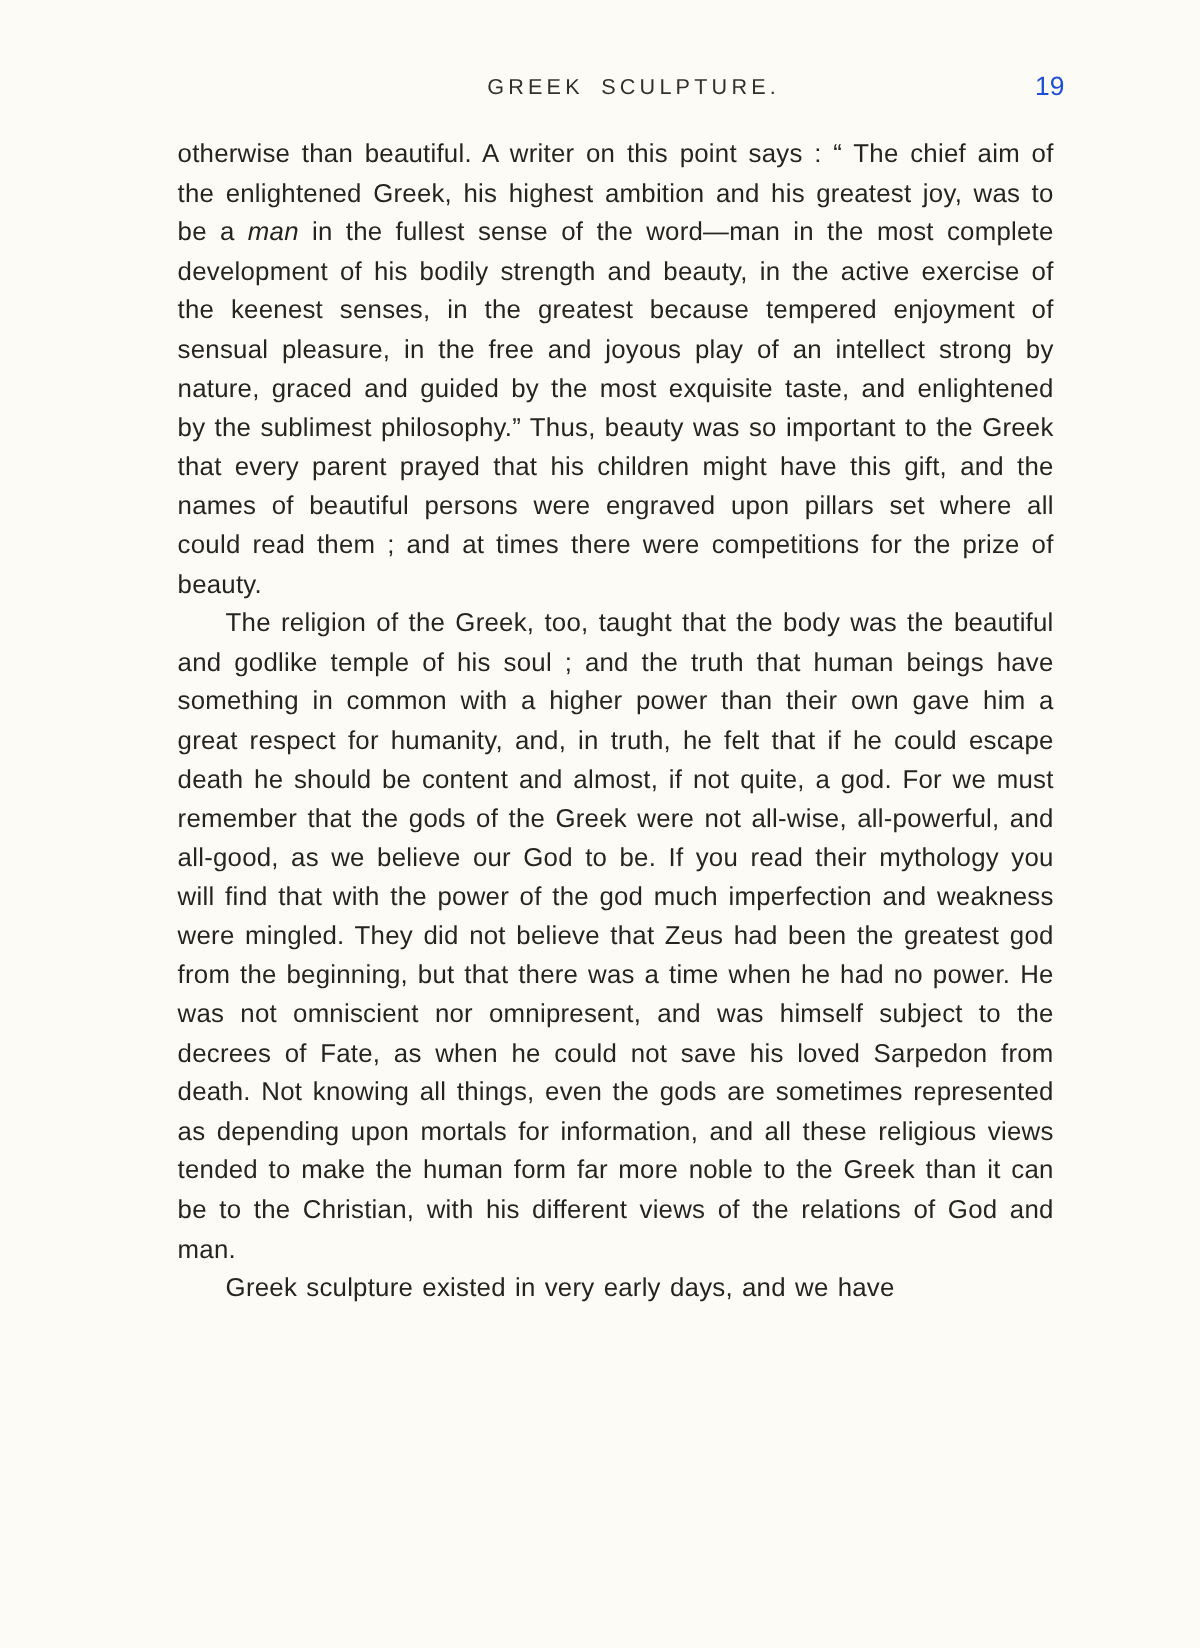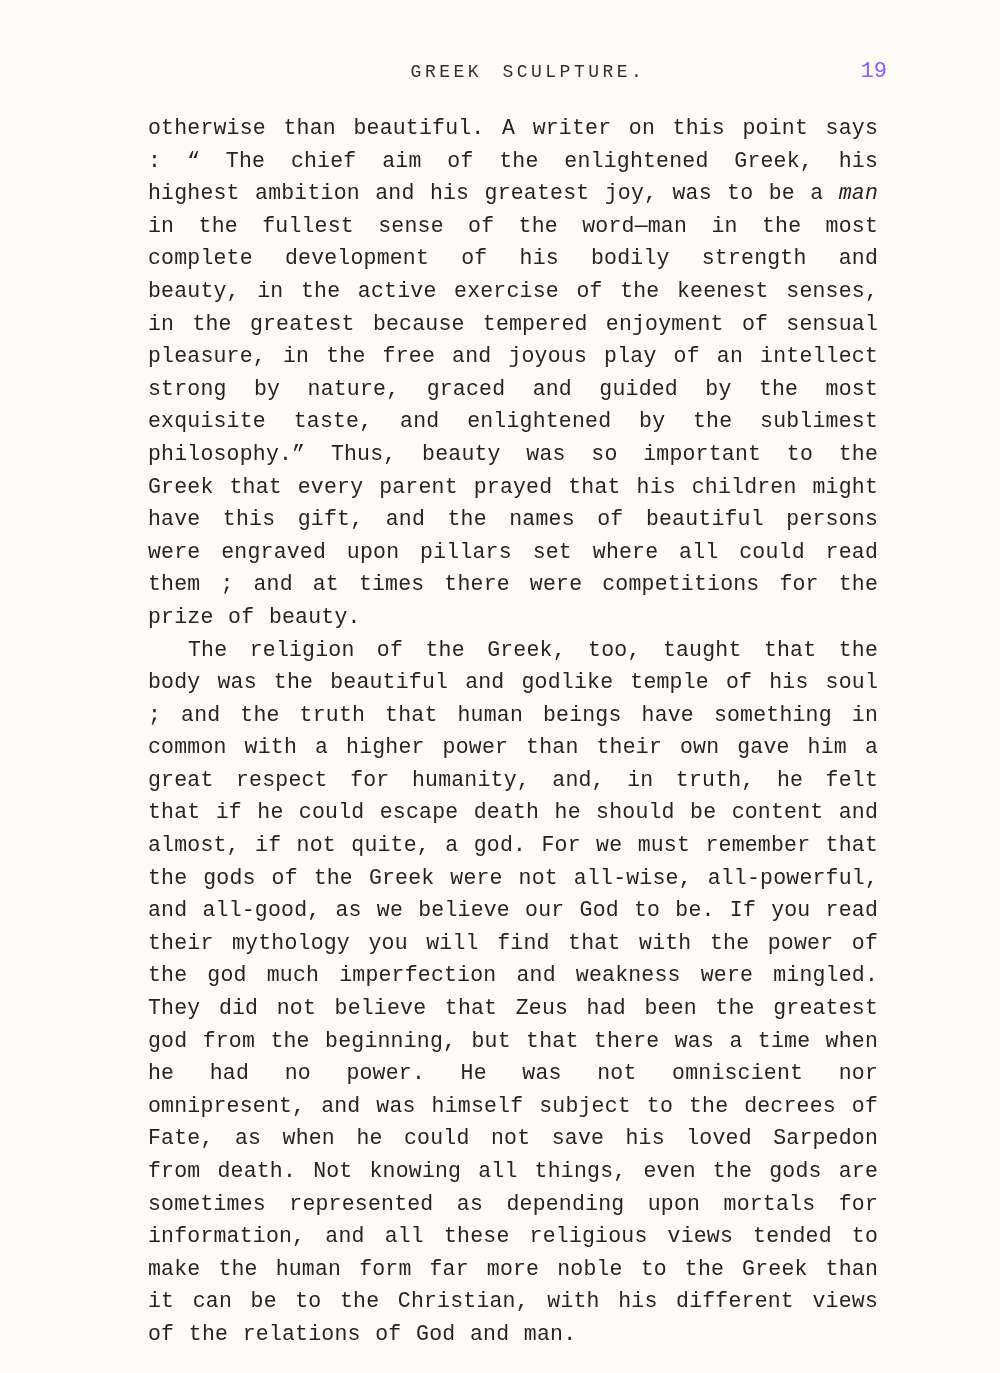--- a/index.html
+++ b/index.html
@@ -7,21 +7,21 @@
     padding: 0;
     background: #e9e7e0;
   }
   .page {
     position: relative;
     width: 1000px;
     height: 1373px;
     margin: 0 auto;
     background: #fcfbf6;
     color: #262420;
-    font-family: Liberation Mono, monospace;
+    font-family: Liberation Sans, sans-serif;
     overflow: hidden;
   }
   .page-header {
     position: absolute;
     top: 62px;
     left: 163px;
     width: 730px;
     height: 30px;
   }
   .running-title {
@@ -32,21 +32,21 @@
     font-size: 18px;
     letter-spacing: 3.5px;
     color: #33302b;
     word-spacing: 6px;
   }
   .page-number {
     position: absolute;
     right: 6px;
     top: -3px;
     font-size: 22px;
-    color: #8b5cf6;
+    color: #1d4ed8;
   }
   .text-block {
     position: absolute;
     top: 112px;
     left: 148px;
     width: 730px;
     font-size: 21.5px;
     line-height: 32.6px;
     text-align: justify;
     letter-spacing: 0.2px;
@@ -71,16 +71,17 @@
     <span class="running-title">GREEK SCULPTURE.</span>
     <span class="page-number">19</span>
   </header>
 
   <main class="text-block">
 
     <p class="para"><span>otherwise than beautiful.  A writer on this point says : “ The chief aim of the enlightened Greek, his highest ambition and his greatest joy, was to be a </span><em>man</em><span> in the fullest sense of the word—man in the most complete development of his bodily strength and beauty, in the active exercise of the keenest senses, in the greatest because tempered enjoyment of sensual pleasure, in the free and joyous play of an intellect strong by nature, graced and guided by the most exquisite taste, and enlightened by the sublimest philosophy.”  Thus, beauty was so important to the Greek that every parent prayed that his children might have this gift, and the names of beautiful persons were engraved upon pillars set where all could read them ; and at times there were competitions for the prize of beauty.</span></p>
 
     <p class="para indent">The religion of the Greek, too, taught that the body was the beautiful and godlike temple of his soul ; and the truth that human beings have something in common with a higher power than their own gave him a great respect for humanity, and, in truth, he felt that if he could escape death he should be content and almost, if not quite, a god. For we must remember that the gods of the Greek were not all-wise, all-powerful, and all-good, as we believe our God to be.  If you read their mythology you will find that with the power of the god much imperfection and weakness were mingled.  They did not believe that Zeus had been the greatest god from the beginning, but that there was a time when he had no power.  He was not omniscient nor omnipresent, and was himself subject to the decrees of Fate, as when he could not save his loved Sarpedon from death.  Not knowing all things, even the gods are sometimes represented as depending upon mortals for information, and all these religious views tended to make the human form far more noble to the Greek than it can be to the Christian, with his different views of the relations of God and man.</p>
 
+    <p class="para indent">Greek sculpture existed in very early days, and we have</p>
 
   </main>
 
 </div>
 
 </body></html>

